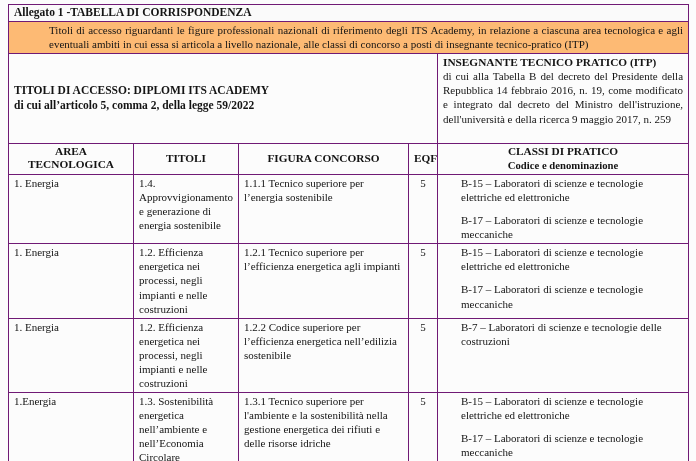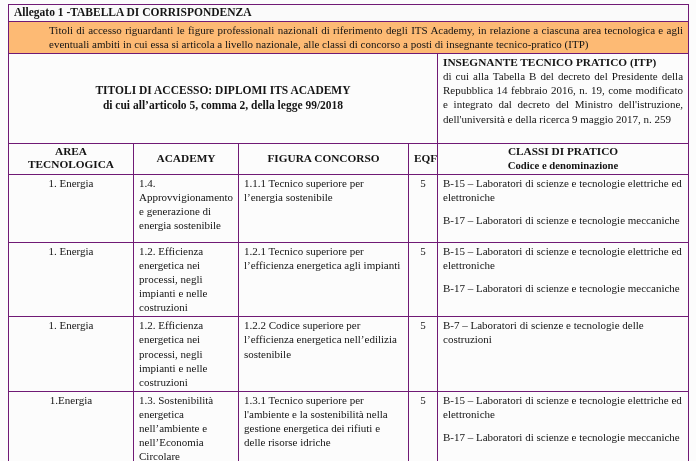--- a/index.html
+++ b/index.html
@@ -46,21 +46,20 @@
     padding-top: 0;
     padding-bottom: 1px;
   }
   tr.intro-row td {
     text-align: justify;
     background: #fdba74;
     font-size: 11px;
     padding-left: 40px;
   }
   td.left-title {
-    text-align: center;
     vertical-align: middle;
     font-weight: bold;
     font-size: 11.5px;
     height: 86px;
   }
   td.left-title .subtitle { font-weight: bold; }
   td.right-title { vertical-align: top; }
   td.right-title .itp-title {
     font-weight: bold;
     font-size: 11.3px;
@@ -74,23 +73,23 @@
     vertical-align: middle;
     font-weight: bold;
     font-size: 11.3px;
     height: 26px;
     line-height: 1.2;
   }
   tr.colhead-row th .sublabel {
     font-weight: bold;
     font-size: 10.7px;
   }
-  td.area-cell { text-align: center; }
+  td.area-cell { }
   td.eqf-cell  { text-align: center; }
-  td.classi-cell p { margin: 0 0 9px 0; }
+  td.classi-cell p { margin: 0 0 9px 18px; }
   td.classi-cell p:last-child { margin-bottom: 0; }
   tr.data-row-1 td { height: 64px; }
   tr.data-row-2 td { height: 68px; }
   tr.data-row-3 td { height: 62px; }
   tr.data-row-4 td { height: 72px; }
 </style>
 </head>
 <body>
 
 <div class="page">
@@ -108,31 +107,31 @@
       <td colspan="5">Allegato 1 -TABELLA DI CORRISPONDENZA</td>
     </tr>
 
     <tr class="intro-row">
       <td colspan="5">Titoli di accesso riguardanti le figure professionali nazionali di riferimento degli ITS Academy, in relazione a ciascuna area tecnologica e agli eventuali ambiti in cui essa si articola a livello nazionale, alle classi di concorso a posti di insegnante tecnico-pratico (ITP)</td>
     </tr>
 
     <tr class="title-row">
       <td colspan="4" class="left-title">
         <div class="title">TITOLI DI ACCESSO: DIPLOMI ITS ACADEMY</div>
-        <div class="subtitle">di cui all’articolo 5, comma 2, della legge 99/2018</div>
+        <div class="subtitle">di cui all’articolo 5, comma 2, della legge 59/2022</div>
       </td>
       <td class="right-title">
         <div class="itp-title">INSEGNANTE TECNICO PRATICO (ITP)</div>
         <div class="itp-body">di cui alla Tabella B del decreto del Presidente della Repubblica 14 febbraio 2016, n. 19, come modificato e integrato dal decreto del Ministro dell'istruzione, dell'università e della ricerca 9 maggio 2017, n. 259</div>
       </td>
     </tr>
 
     <tr class="colhead-row">
       <th>AREA TECNOLOGICA</th>
-      <th>ACADEMY</th>
+      <th>TITOLI</th>
       <th>FIGURA CONCORSO</th>
       <th>EQF</th>
       <th>
         <div>CLASSI DI PRATICO</div>
         <div class="sublabel">Codice e denominazione</div>
       </th>
     </tr>
 
     <tr class="data-row-1">
       <td class="area-cell">1. Energia</td>

